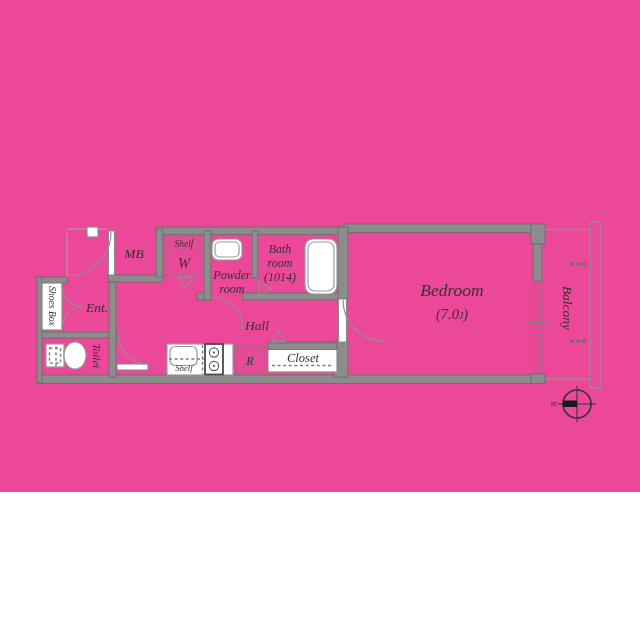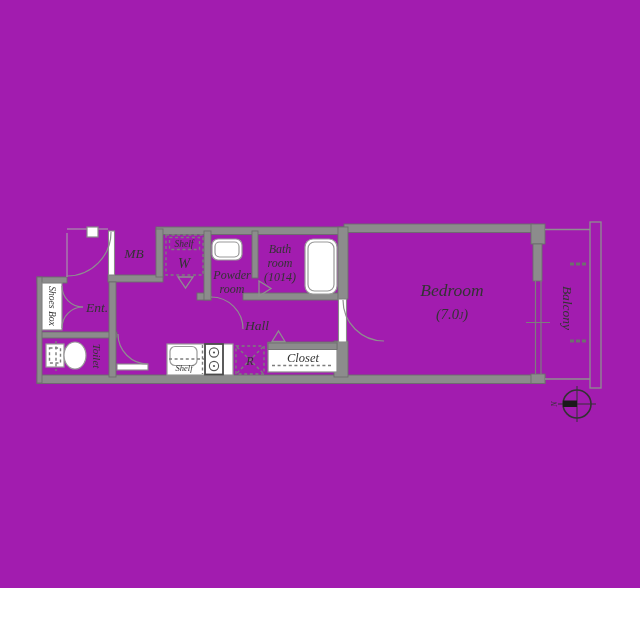--- a/index.html
+++ b/index.html
@@ -1,16 +1,16 @@
 <!DOCTYPE html>
 <html><head>
 <meta charset="utf-8">
 <style>
   html,body{margin:0;padding:0;background:#ffffff;}
-  .frame{width:640px;height:588px;background:#a21caf;position:relative;overflow:hidden;}
+  .frame{width:640px;height:492px;background:#ec4899;position:relative;overflow:hidden;}
   svg{display:block;}
   text{
     font-family:"Liberation Serif","DejaVu Serif",serif;
     font-style:italic;
     fill:#333333;
   }
   .wall{fill:#8c8c8c;stroke:#6d6d6d;stroke-width:0.9;}
   .thin{stroke:#8f8f8f;stroke-width:1.3;fill:none;}
   .lite{stroke:#a9a9a9;stroke-width:1;fill:none;}
   .leaf{fill:#ffffff;stroke:#8a8a8a;stroke-width:1.1;}

